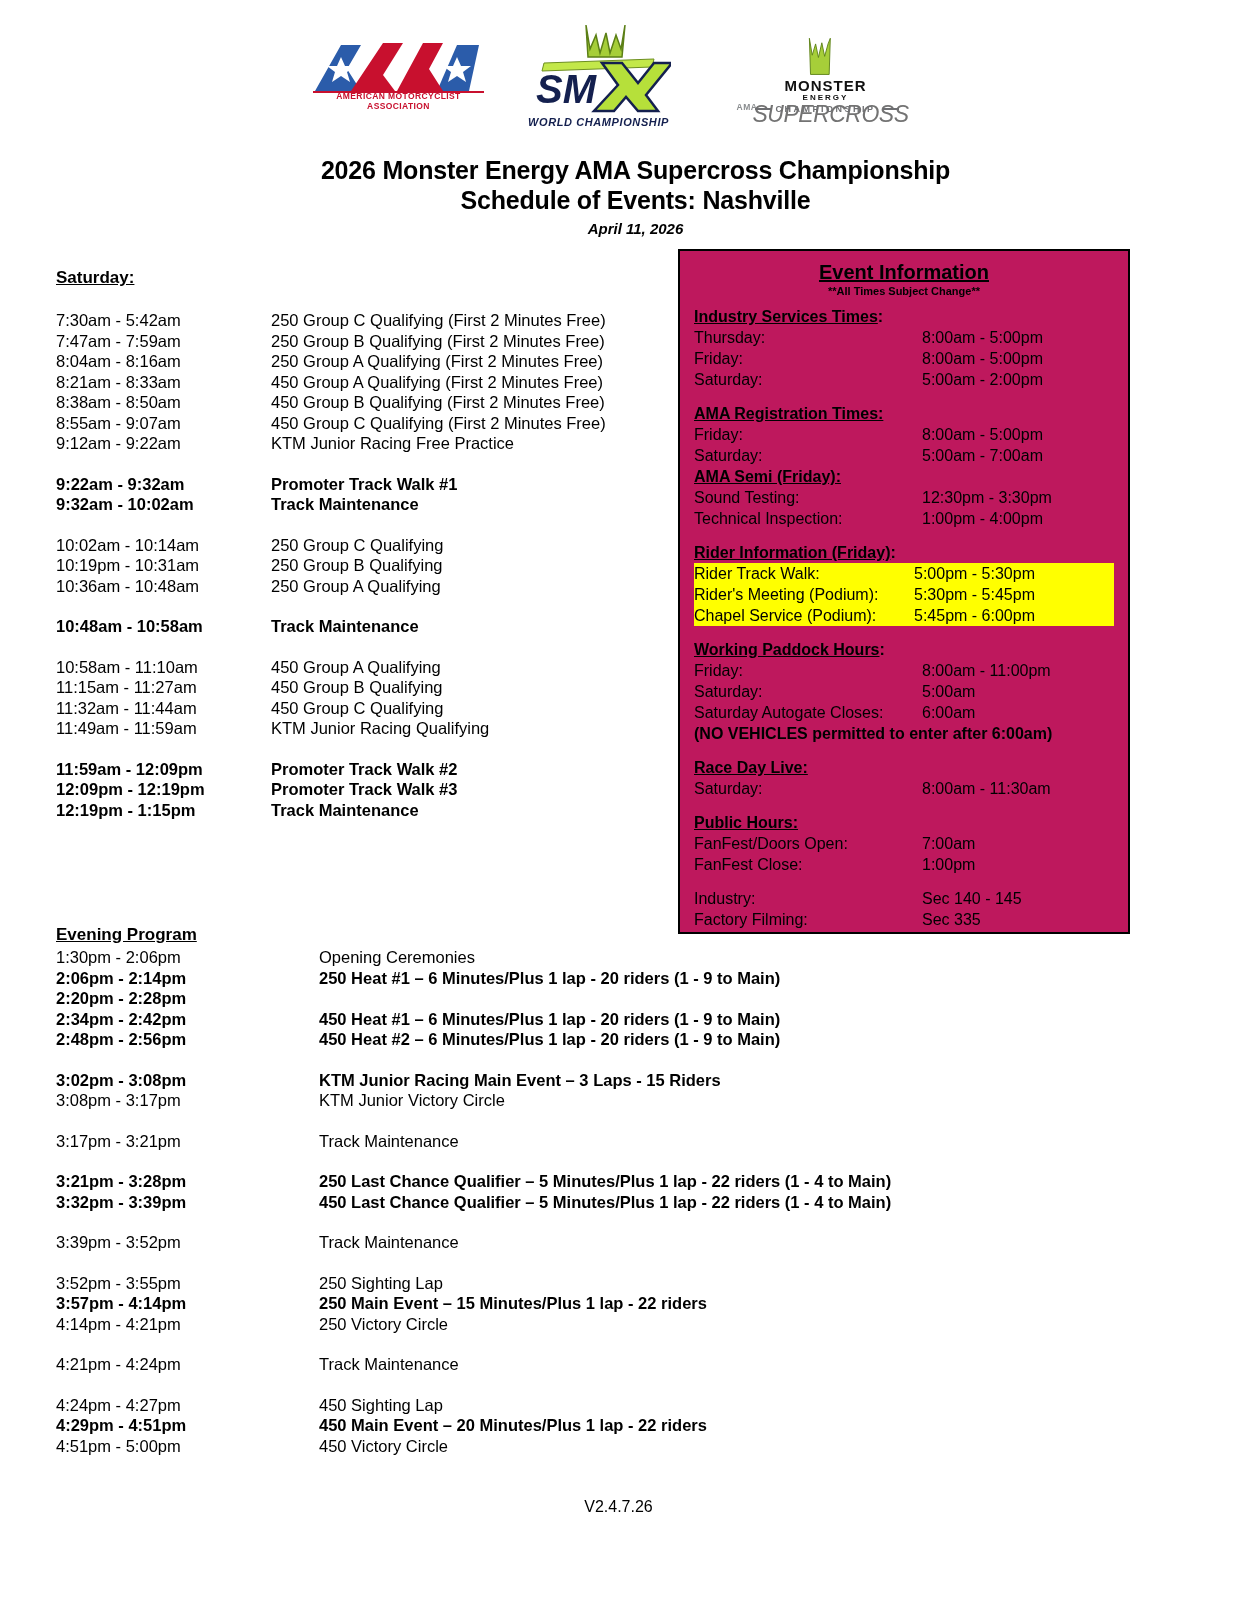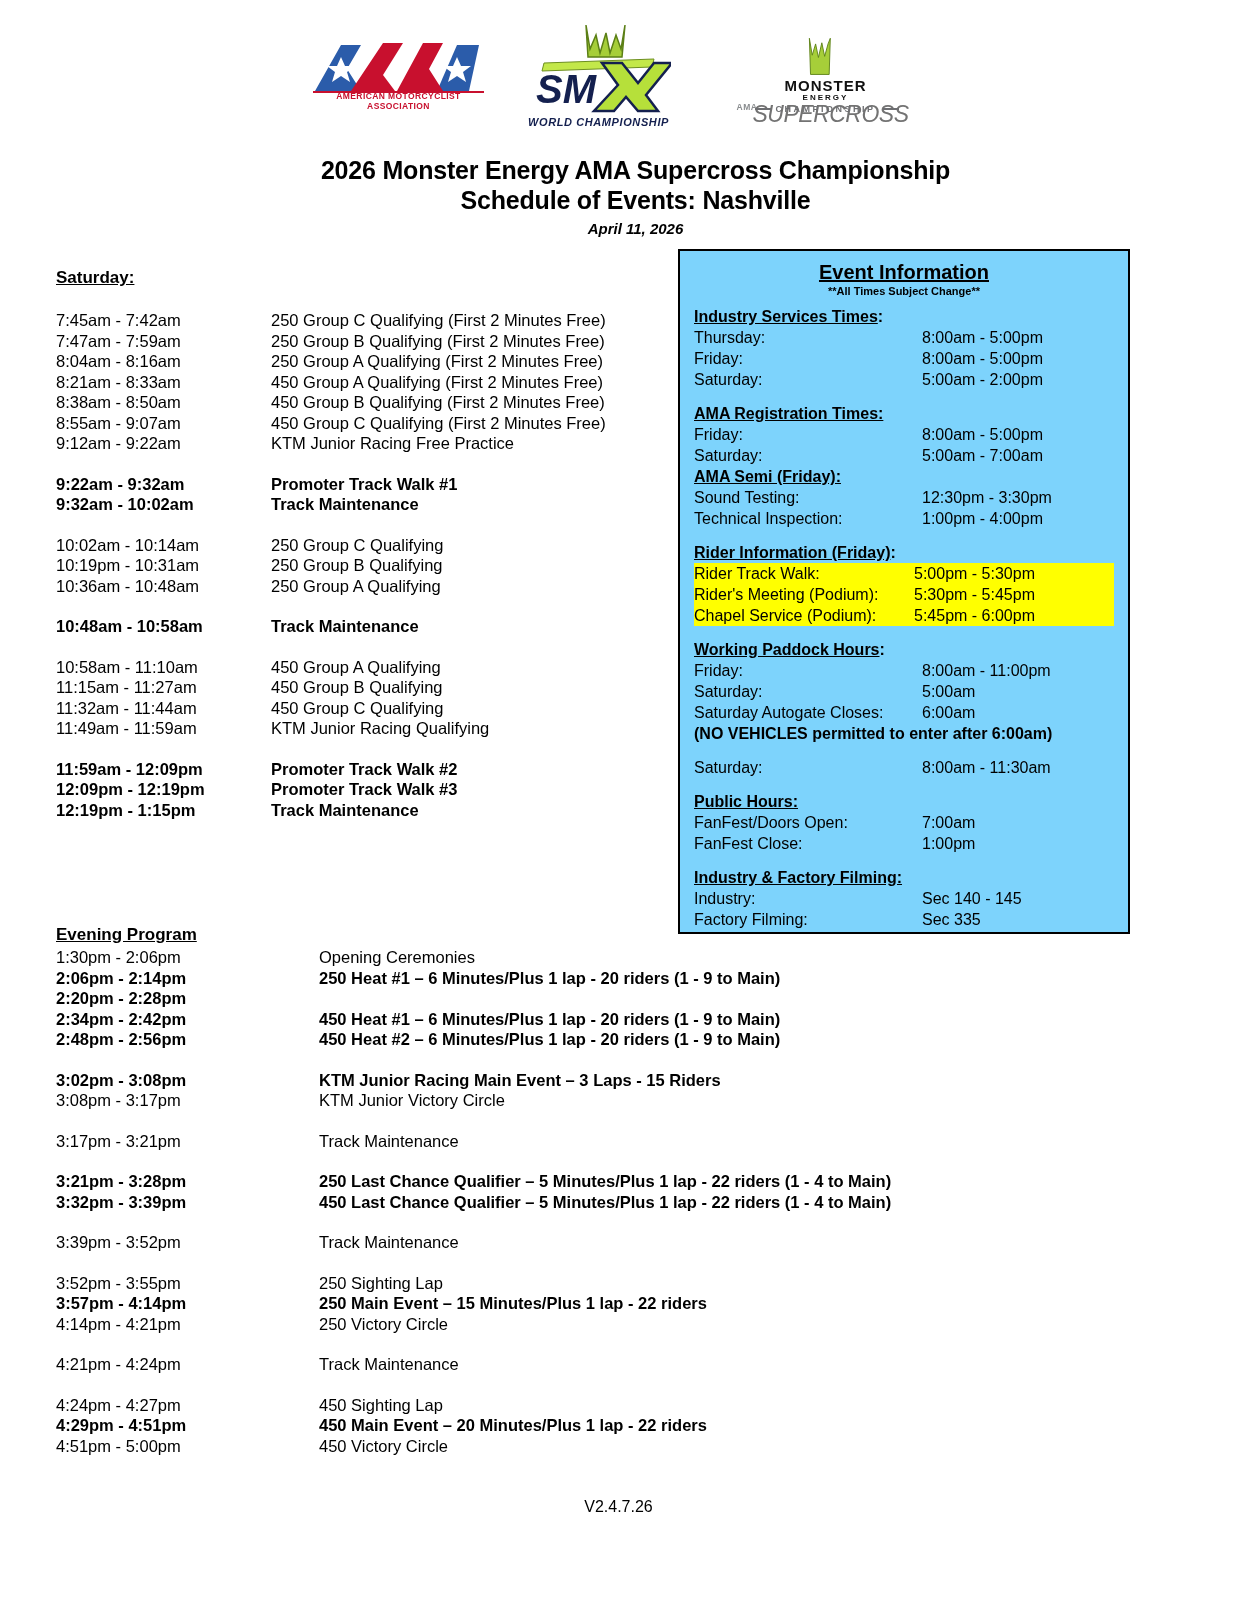--- a/index.html
+++ b/index.html
@@ -157,21 +157,21 @@
   
   .info-box {
     position: absolute;
     left: 678px;
     top: 249px;
     width: 452px;
     height: 685px;
     border: 2px solid #000;
     box-sizing: border-box;
     padding: 10px 14px 0 14px;
-    background: #7dd3fc;
+    background: #be185d;
   }
   .info-title {
     text-align: center;
     font-size: 20px;
     font-weight: bold;
     text-decoration: underline;
     line-height: 23px;
   }
   .info-sub {
     text-align: center;
@@ -266,21 +266,21 @@
   <div class="title-block">
     <div class="doc-title">2026 Monster Energy AMA Supercross Championship</div>
     <div class="doc-title">Schedule of Events: Nashville</div>
     <div class="doc-date">April 11, 2026</div>
   </div>
 
   <div class="schedule">
     <div class="sched-head">Saturday:</div>
     <div id="schedule-groups">
         <div class="row">
-          <span class="t">7:45am - 7:42am</span>
+          <span class="t">7:30am - 5:42am</span>
           <span class="d">250 Group C Qualifying (First 2 Minutes Free)</span>
         </div>
         <div class="row">
           <span class="t">7:47am - 7:59am</span>
           <span class="d">250 Group B Qualifying (First 2 Minutes Free)</span>
         </div>
         <div class="row">
           <span class="t">8:04am - 8:16am</span>
           <span class="d">250 Group A Qualifying (First 2 Minutes Free)</span>
         </div>
@@ -503,36 +503,36 @@
         <div class="inf-row">
           <span class="k">Saturday:</span>
           <span class="v">5:00am</span>
         </div>
         <div class="inf-row">
           <span class="k">Saturday Autogate Closes:</span>
           <span class="v">6:00am</span>
         </div>
         <div class="inf-note">(NO VEHICLES permitted to enter after 6:00am)</div>
         <div class="inf-gap"></div>
+        <div class="sec-head"><span class="u">Race Day Live:</span></div>
         <div class="inf-row">
           <span class="k">Saturday:</span>
           <span class="v">8:00am - 11:30am</span>
         </div>
         <div class="inf-gap"></div>
         <div class="sec-head"><span class="u">Public Hours:</span></div>
         <div class="inf-row">
           <span class="k">FanFest/Doors Open:</span>
           <span class="v">7:00am</span>
         </div>
         <div class="inf-row">
           <span class="k">FanFest Close:</span>
           <span class="v">1:00pm</span>
         </div>
         <div class="inf-gap"></div>
-        <div class="sec-head"><span class="u">Industry &amp; Factory Filming:</span></div>
         <div class="inf-row">
           <span class="k">Industry:</span>
           <span class="v">Sec 140 - 145</span>
         </div>
         <div class="inf-row">
           <span class="k">Factory Filming:</span>
           <span class="v">Sec 335</span>
         </div>
       </div>
   </div>

